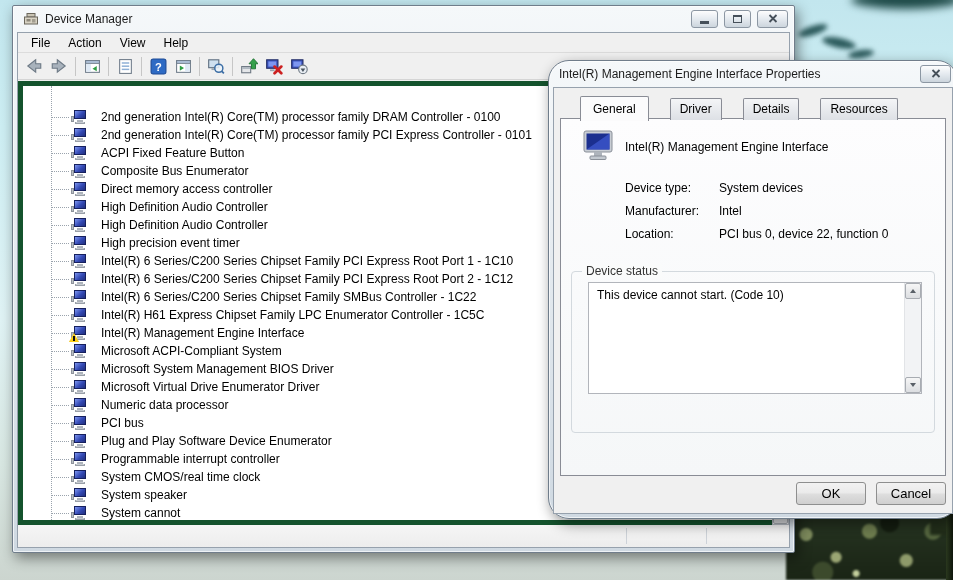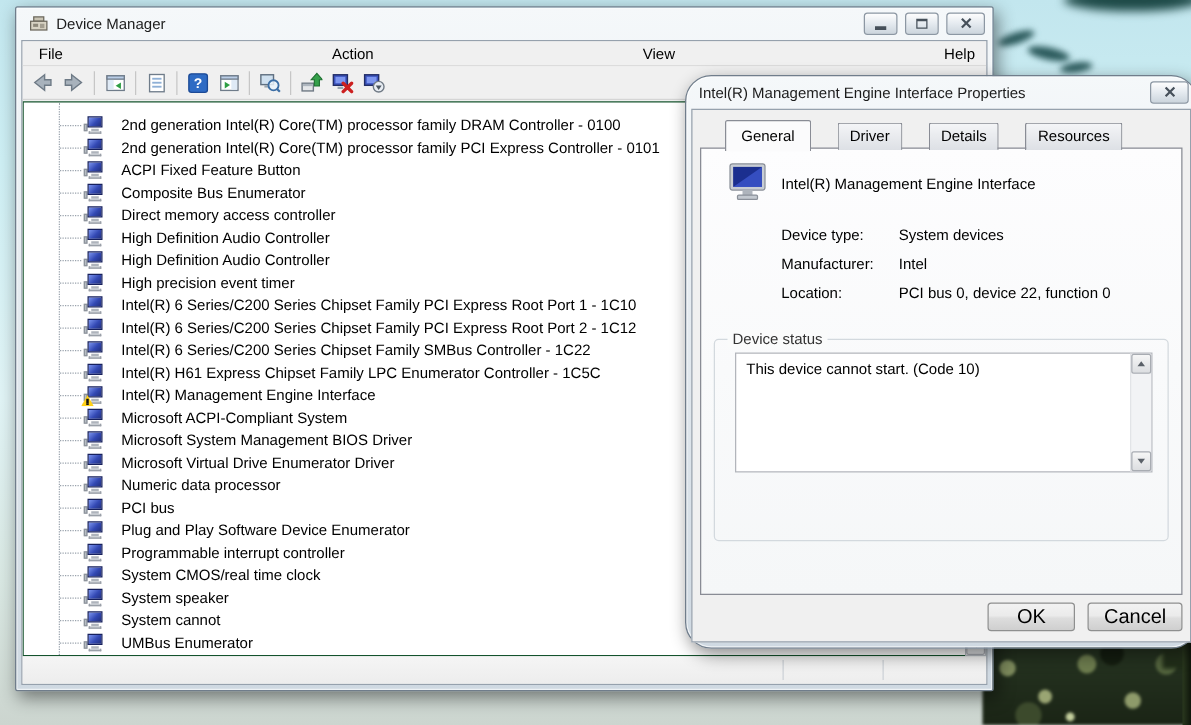--- a/index.html
+++ b/index.html
@@ -44,29 +44,29 @@
   .cap-btn { height:18px; border:1px solid #8c97a3; border-radius:3px;
     background:linear-gradient(#fdfdfd,#e7ecf1 45%,#ccd5dd);
     display:inline-flex; align-items:center; justify-content:center; }
   .cap-btn.min { width:27px; } .cap-btn.max { width:27px; } .cap-btn.close { width:31px; }
   .g-min { width:9px; height:3px; background:#46505a; margin-top:8px; }
   .g-max { width:9px; height:8px; border:1px solid #46505a; border-top-width:2px; }
 
   
   #dm { left:12px; top:5px; width:783px; height:548px; z-index:10; }
   .menubar { height:20px; background:#f0f0f0; border-bottom:1px solid #dcdcdc;
-    display:flex; align-items:center; padding-left:4px;justify-content:space-between; }
+    display:flex; align-items:center; padding-left:4px; }
   .menu-item { padding:2px 9px; cursor:default; }
   .toolbar { height:27px; background:#f0f0f0; border-bottom:1px solid #d5d5d5;
     display:flex; align-items:center; padding-left:4px; gap:1px; }
   .tb-btn { width:24px; height:23px; display:inline-flex; align-items:center; justify-content:center; }
   .tb-sep { width:1px; height:19px; background:#c6c6c6; margin:0 3px; }
 
   .dm-list { position:absolute; left:0; right:0; top:48px; bottom:22px;
-    background:#fff; border:1px solid #14532d; overflow:hidden; padding-top:9px; }
+    background:#fff; border:5px solid #14532d; overflow:hidden; padding-top:22px; }
   .dm-list .vguide { position:absolute; left:28px; top:0; bottom:0; width:0;
     border-left:1px dotted #9aa3ad; }
   .tree-row { position:relative; height:18px; line-height:18px; padding-left:78px;
     white-space:nowrap; cursor:default; }
   .tree-row::before { content:""; position:absolute; left:29px; top:9px; width:17px;
     border-top:1px dotted #9aa3ad; }
   .dev-icon { position:absolute; left:48px; top:1px; width:18px; height:16px; }
   .dev-icon .scr { position:absolute; left:3px; top:1px; width:12px; height:9px;
     background:linear-gradient(135deg,#7d96f0 0%,#3349b4 55%,#22307e 100%);
     border:1px solid #16205e; }
@@ -105,29 +105,29 @@
 
   .dlg-devicon { position:absolute; left:20px; top:10px; width:34px; height:34px; }
   .dlg-devname { position:absolute; left:64px; top:21px; }
   .field-row { position:absolute; left:64px; right:12px; height:15px; }
   .field-label { position:absolute; left:0; }
   .field-value { position:absolute; left:94px; }
 
   .groupbox { position:absolute; left:10px; right:10px; top:152px; height:162px;
     border:1px solid #d3d9de; border-radius:4px; }
   .group-label { position:absolute; left:10px; top:-8px; background:#fafbfb; padding:0 4px; color:#333; }
-  .status-box { position:absolute; left:16px; right:12px; top:10px; height:96px;
+  .status-box { position:absolute; left:16px; right:12px; top:10px; height:112px;
     background:#fff; border:1px solid #b2b5bb; }
   .status-text { position:absolute; left:8px; top:5px; right:24px; }
   .sb2 { position:absolute; right:0; top:0; bottom:0; width:17px; background:#f2f3f5; border-left:1px solid #e2e4e7; }
 
   .dlg-buttons { position:absolute; right:6px; bottom:8px; display:flex; gap:10px; }
   .btn { height:23px; min-width:70px; padding:0 12px; border:1px solid #8e8f8f; border-radius:3px;
     background:linear-gradient(#f2f2f2 0%,#ebebeb 45%,#dddddd 55%,#cfcfcf 100%);
-    font-size:16px; font-family:inherit; display:inline-flex; align-items:center; justify-content:center; cursor:default; }
+    font-size:13px; font-family:inherit; display:inline-flex; align-items:center; justify-content:center; cursor:default; }
 </style>
 </head>
 <body>
 
 <div class="desktop">
   <div class="canopy-top"></div>
   <div class="branch b1"></div>
   <div class="branch b2"></div>
   <div class="branch b3"></div>
   <div class="forest-main"></div>

